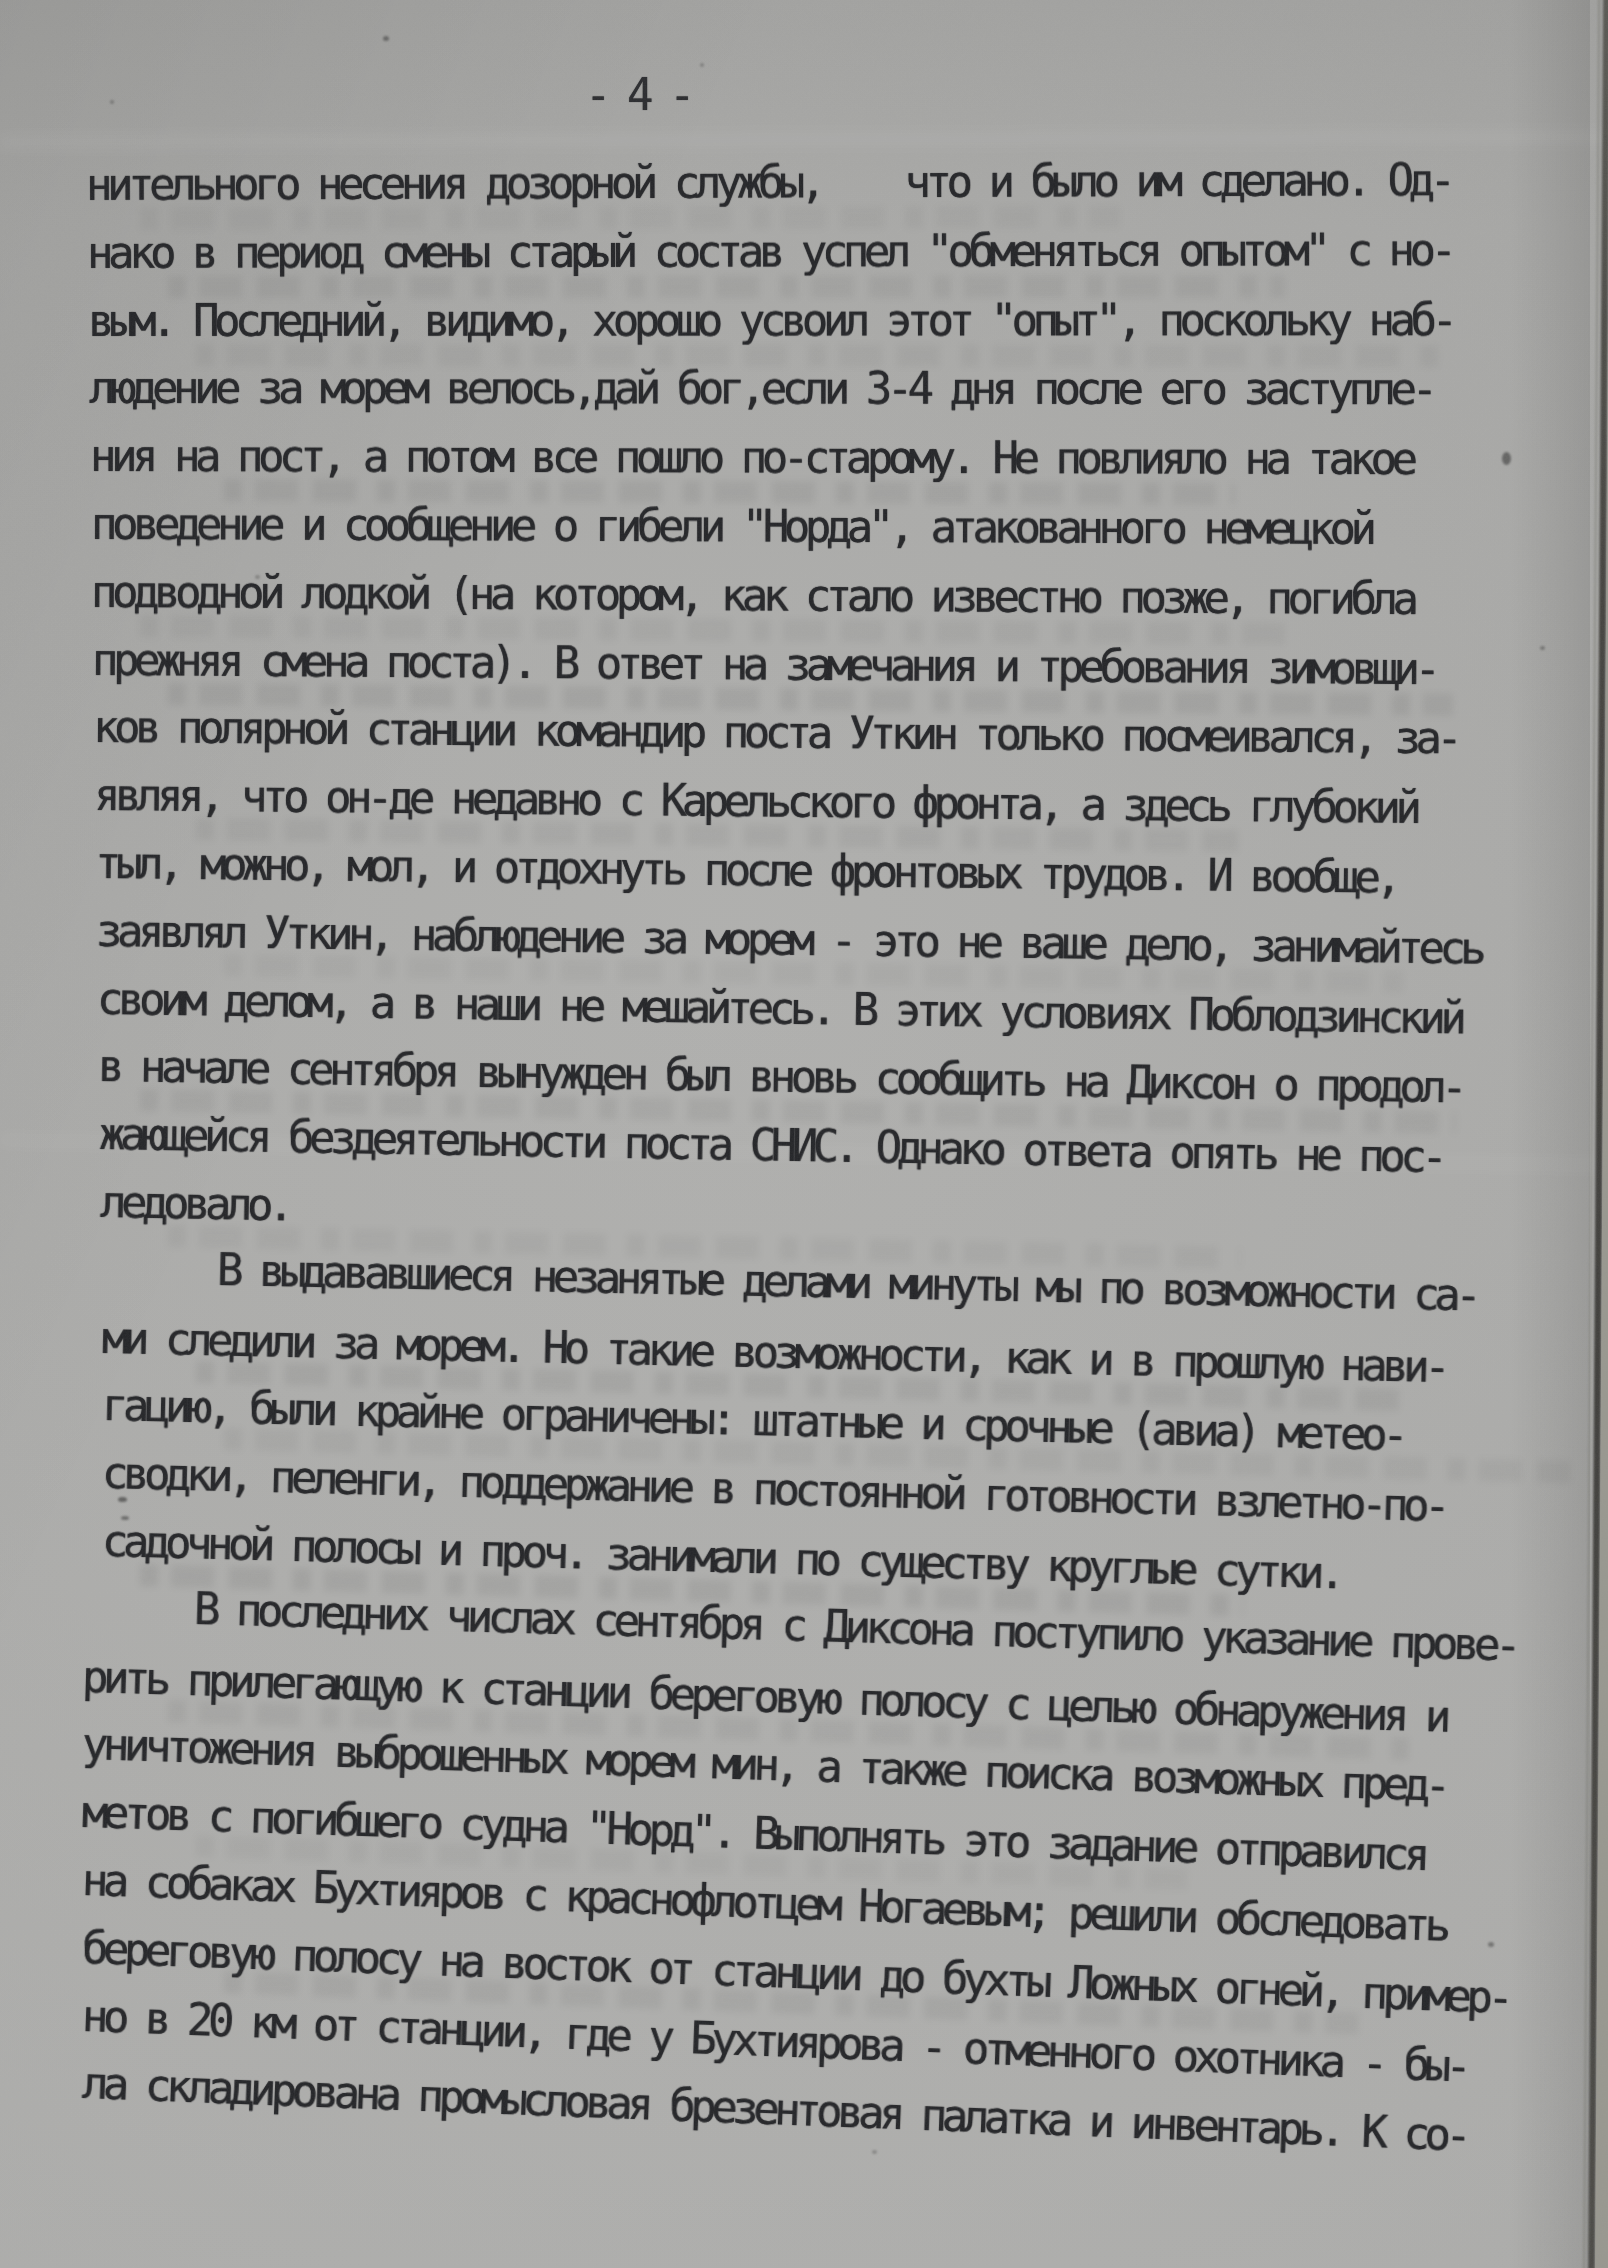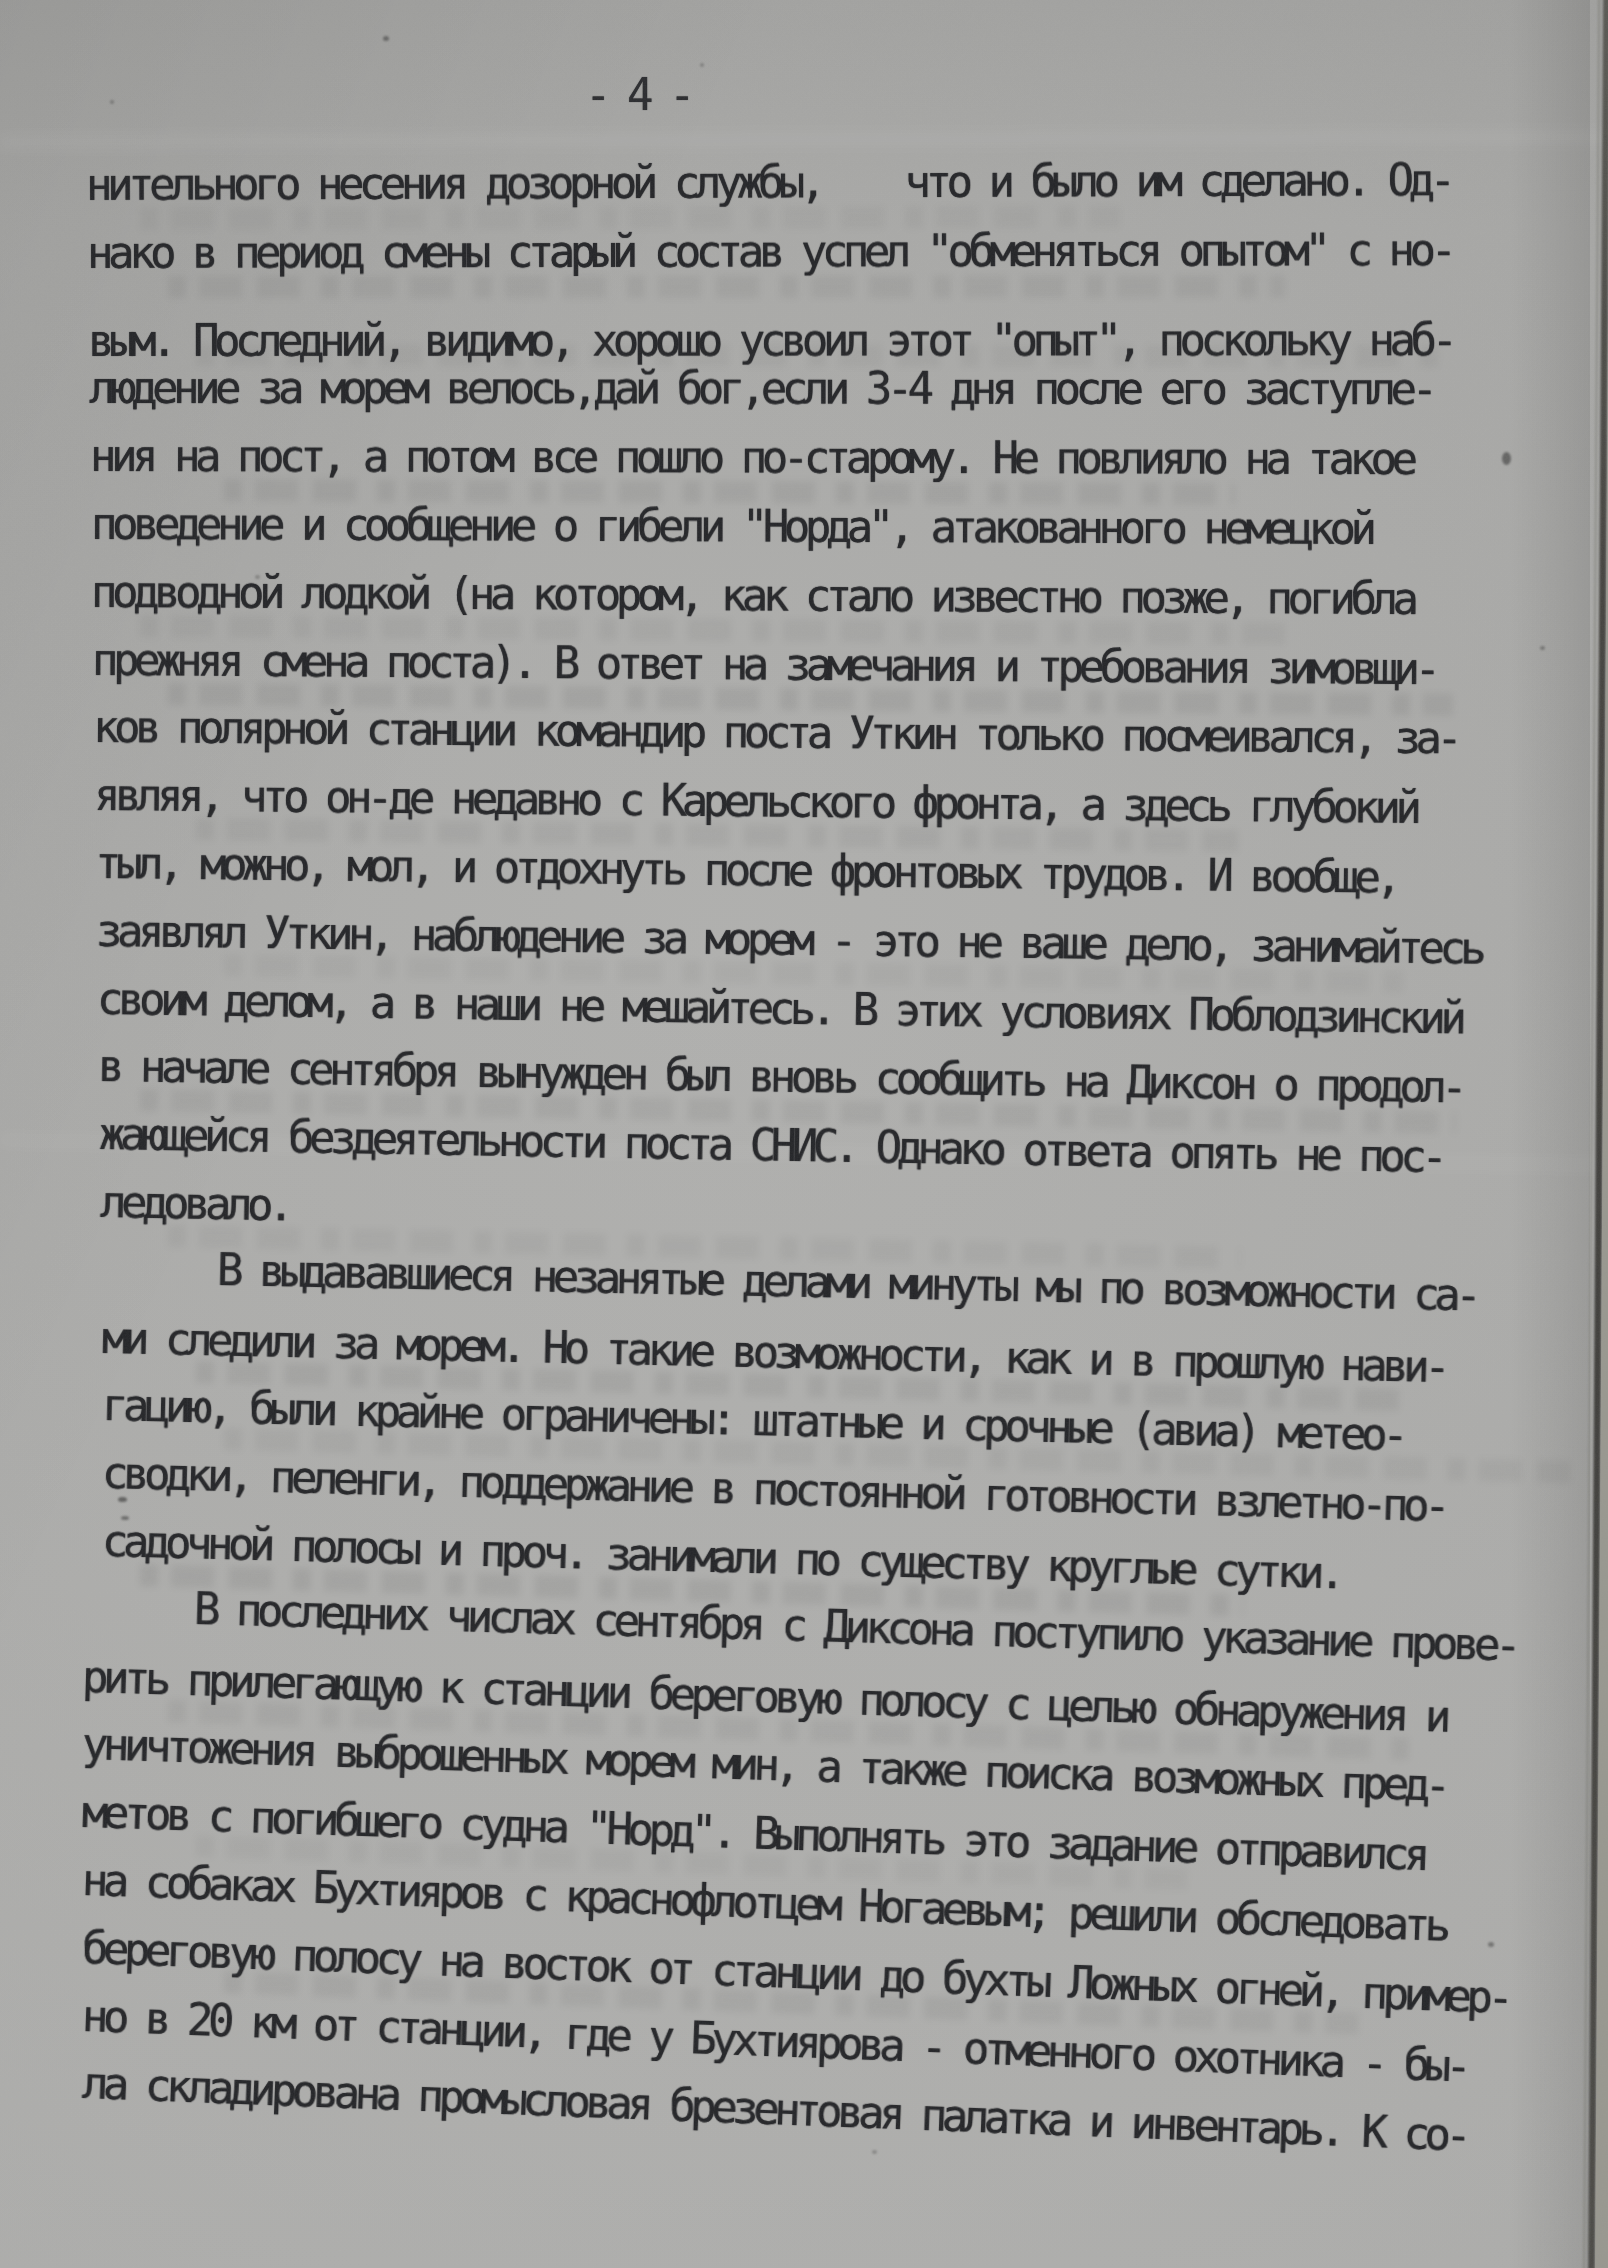--- a/index.html
+++ b/index.html
@@ -55,21 +55,21 @@
 <div class="page">
 
   <div class="crease" style="top:132px;height:14px;transform:rotate(-0.2deg);"></div>
   <div class="crease" style="top:1148px;height:12px;transform:rotate(0.9deg);opacity:0.8;"></div>
 
   <div class="pagenum">- 4 -</div>
 
   <div id="text-block">
       <div class="line" style="left: 86px; top: 161px; transform: rotate(-0.2deg);">нительного несения дозорной службы,    что и было им сделано. Од-</div>
       <div class="line" style="left: 86.9px; top: 228.8px; transform: rotate(-0.115deg);">нако в период смены старый состав успел "обменяться опытом" с но-</div>
-      <div class="line" style="left: 87.8px; top: 296.6px; transform: rotate(-0.03deg); margin-top: 20px;">вым. Последний, видимо, хорошо усвоил этот "опыт", поскольку наб-</div>
+      <div class="line" style="left: 87.8px; top: 296.6px; transform: rotate(-0.03deg);">вым. Последний, видимо, хорошо усвоил этот "опыт", поскольку наб-</div>
       <div class="line" style="left: 88.7px; top: 364.4px; transform: rotate(0.0549999deg);">людение за морем велось,дай бог,если 3-4 дня после его заступле-</div>
       <div class="line" style="left: 89.6px; top: 432.2px; transform: rotate(0.14deg);">ния на пост, а потом все пошло по-старому. Не повлияло на такое</div>
       <div class="line" style="left: 90.5px; top: 500px; transform: rotate(0.225deg);">поведение и сообщение о гибели "Норда", атакованного немецкой</div>
       <div class="line" style="left: 91.4px; top: 567.8px; transform: rotate(0.31deg);">подводной лодкой (на котором, как стало известно позже, погибла</div>
       <div class="line" style="left: 92.3px; top: 635.6px; transform: rotate(0.395deg);">прежняя смена поста). В ответ на замечания и требования зимовщи-</div>
       <div class="line" style="left: 93.2px; top: 703.4px; transform: rotate(0.48deg);">ков полярной станции командир поста Уткин только посмеивался, за-</div>
       <div class="line" style="left: 94.1px; top: 771.2px; transform: rotate(0.565deg);">являя, что он-де недавно с Карельского фронта, а здесь глубокий</div>
       <div class="line" style="left: 95px; top: 839px; transform: rotate(0.65deg);">тыл, можно, мол, и отдохнуть после фронтовых трудов. И вообще,</div>
       <div class="line" style="left: 95.9px; top: 906.8px; transform: rotate(0.735deg);">заявлял Уткин, наблюдение за морем - это не ваше дело, занимайтесь</div>
       <div class="line" style="left: 96.8px; top: 974.6px; transform: rotate(0.82deg);">своим делом, а в наши не мешайтесь. В этих условиях Поблодзинский</div>

